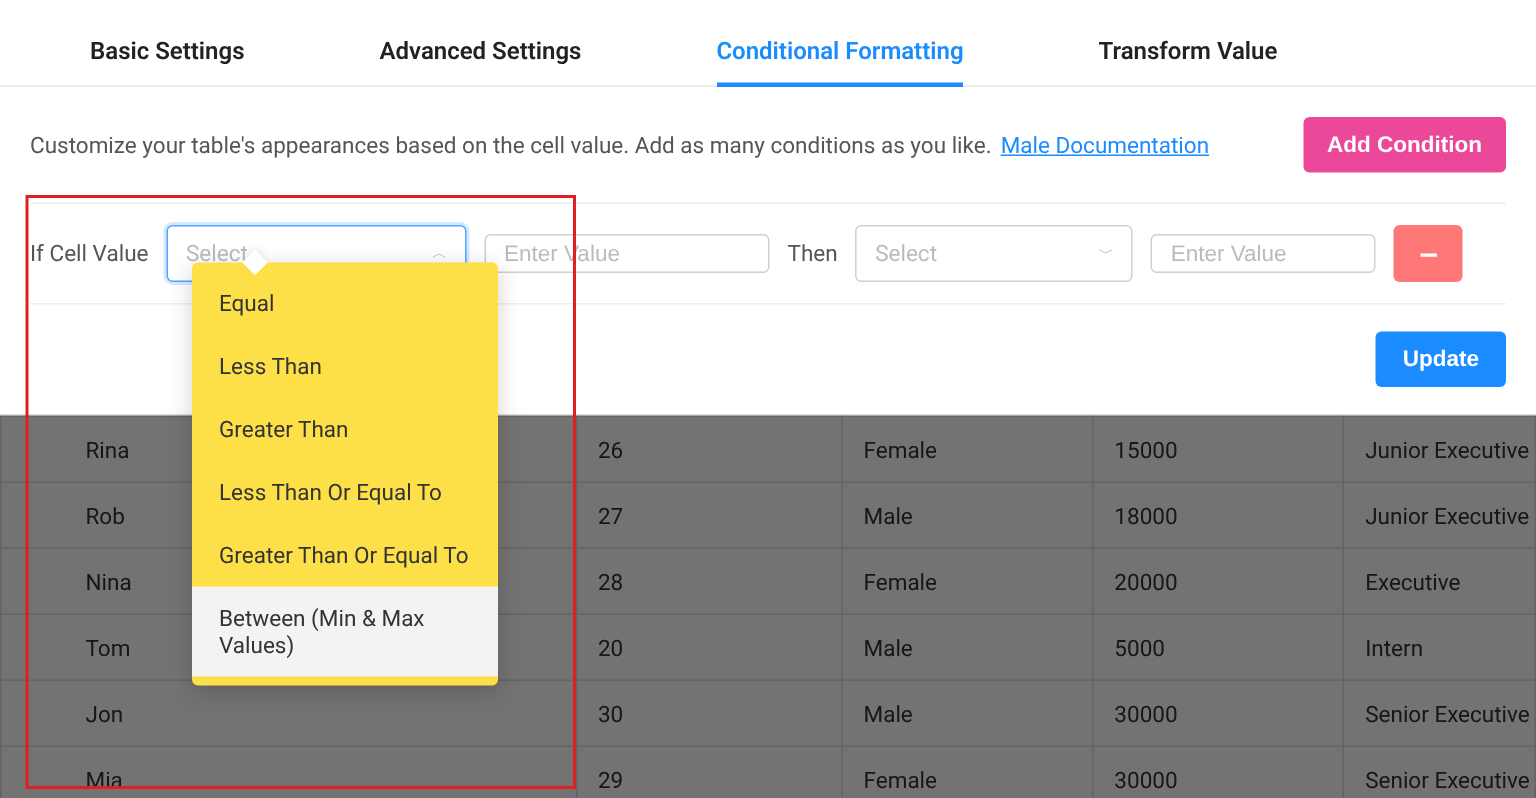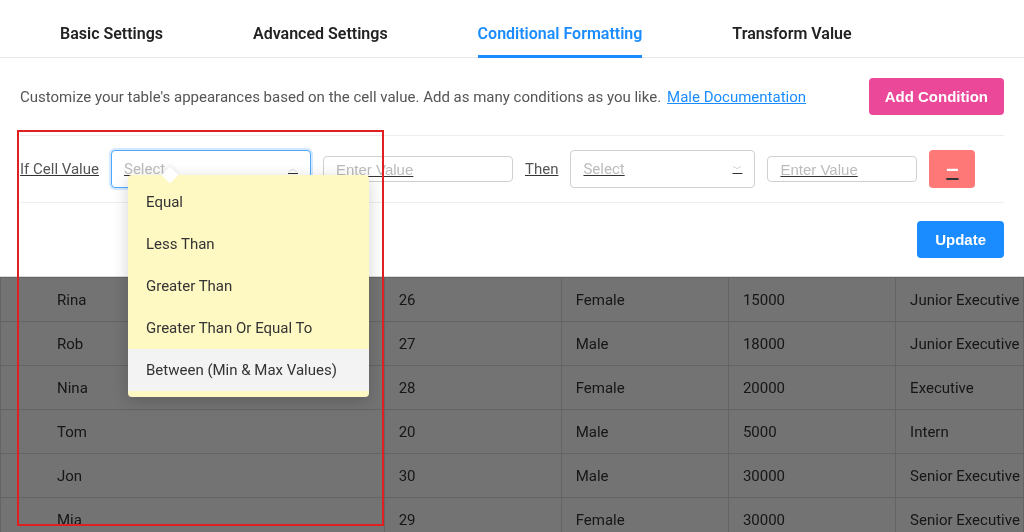--- a/index.html
+++ b/index.html
@@ -72,21 +72,20 @@
   .panel {
     padding: 0 20px;
   }
   .cond-row {
     display: flex;
     align-items: center;
     gap: 12px;
     border-top: 1px solid #eee;
     border-bottom: 1px solid #eee;
     padding: 14px 0;
-    text-decoration: underline;
   }
   .label { color: #555; font-size: 15px; }
   .select-box {
     display: flex;
     align-items: center;
     justify-content: space-between;
     border: 1px solid #d0d0d0;
     border-radius: 4px;
     height: 38px;
     padding: 0 12px;
@@ -170,22 +169,22 @@
     white-space: nowrap;
     overflow: hidden;
   }
   td.first { padding-left: 56px; }
 
   
   .dropdown {
     position: absolute;
     top: 175px;
     left: 128px;
-    width: 241px;
-    background: #fef9c3;
+    width: 204px;
+    background: #fde047;
     border-radius: 4px;
     box-shadow: 0 4px 16px rgba(0,0,0,0.18);
     z-index: 50;
     padding: 6px 0;
   }
   .dropdown::before {
     content: "";
     position: absolute;
     top: -6px;
     left: 36px;
@@ -312,17 +311,18 @@
         </tr>
       </tbody>
   </table>
   <div class="overlay"></div>
 </div>
 
 <div class="dropdown" id="dropdown">
     <div class="dropdown-item">Equal</div>
     <div class="dropdown-item">Less Than</div>
     <div class="dropdown-item">Greater Than</div>
+    <div class="dropdown-item">Less Than Or Equal To</div>
     <div class="dropdown-item">Greater Than Or Equal To</div>
     <div class="dropdown-item hover">Between (Min &amp; Max Values)</div>
   </div>
 
 <div class="highlight hl1"></div>
 
 </body></html>

